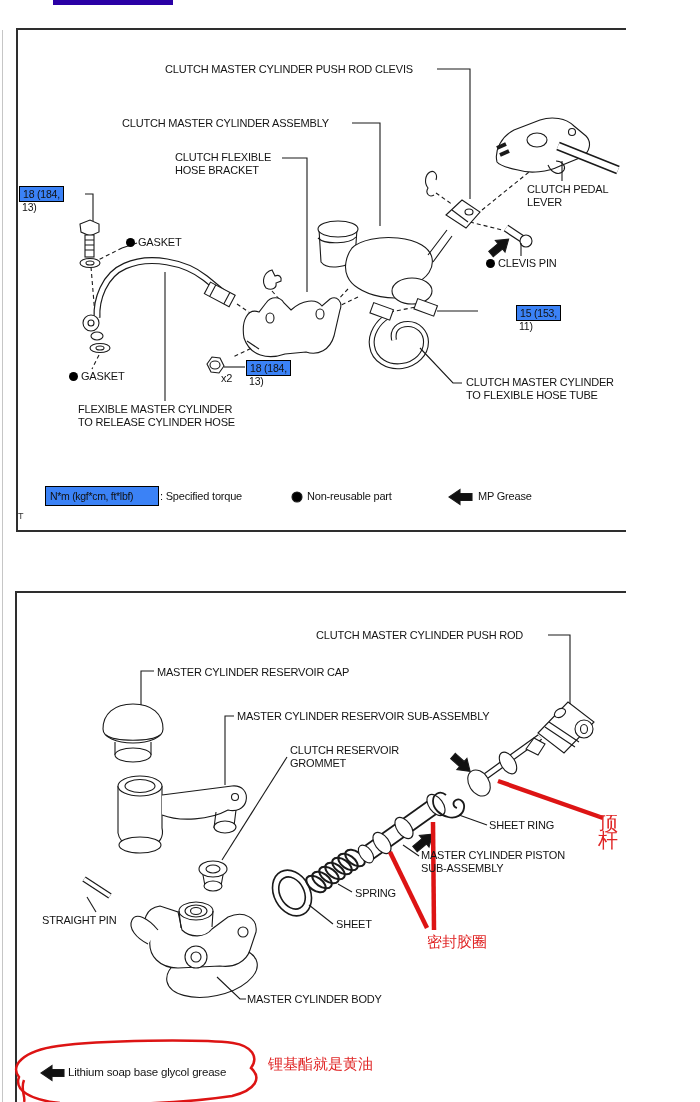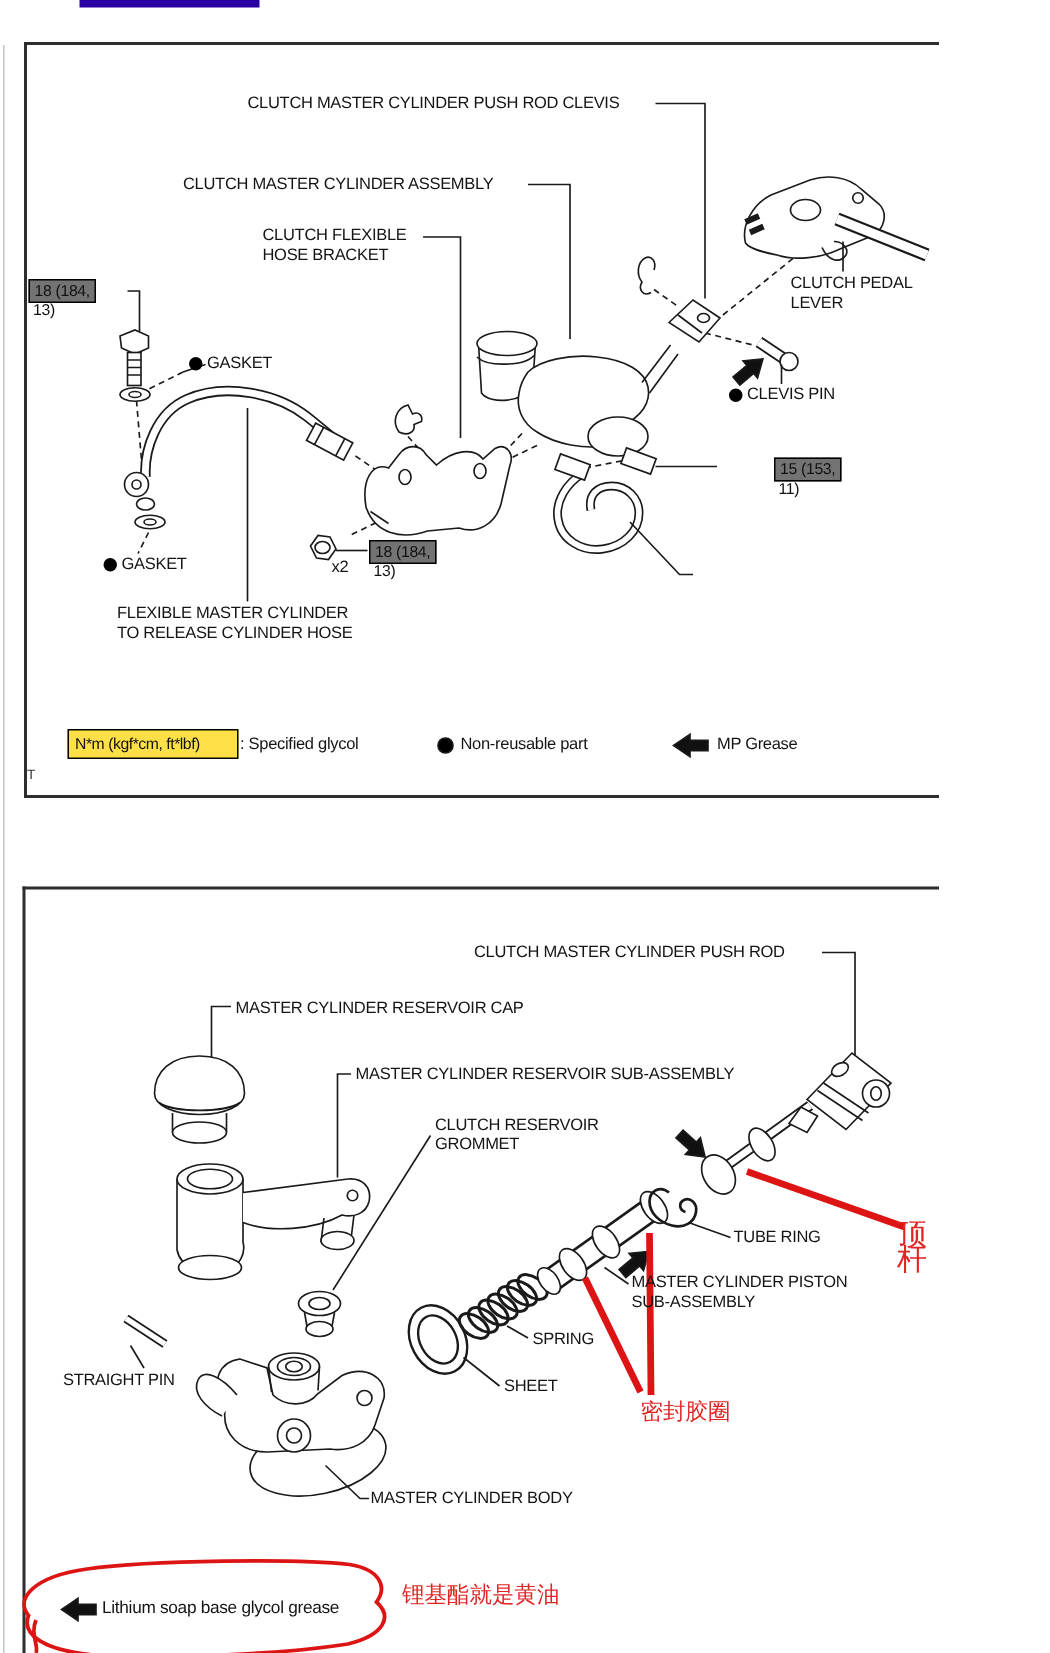--- a/index.html
+++ b/index.html
@@ -6,31 +6,31 @@
   #page{position:relative;width:626px;height:1102px;background:#fff;overflow:hidden;
         font-family:"Liberation Sans","DejaVu Sans",sans-serif;color:#111;}
   .lbl{position:absolute;font-size:11px;line-height:13px;letter-spacing:-0.2px;
        white-space:pre-line;color:#141414;}
   .blbl{position:absolute;display:flex;align-items:flex-start;font-size:11px;line-height:13px;
         letter-spacing:-0.2px;color:#141414;}
   .dot{width:9px;height:9px;border-radius:50%;background:#000;display:inline-block;
        margin:2px 3px 0 0;flex:0 0 auto;}
   .frame{position:absolute;border:2px solid #2e2e2e;background:transparent;}
   .tq{position:absolute;font-size:10.5px;line-height:12px;letter-spacing:-0.2px;}
-  .tq .tq-box{border:1px solid #000;padding:1px 3px 1px 3px;background:#737373;}
+  .tq .tq-box{border:1px solid #000;padding:1px 3px 1px 3px;background:#3b82f6;}
   .tq .tq-l2{padding:0 3px;margin-top:-1px;}
   .heading{position:absolute;font-size:19px;font-weight:bold;letter-spacing:0.5px;
            color:#2a00a5;border-bottom:3px solid #2a00a5;padding-bottom:1px;}
   .topbar{position:absolute;left:53px;top:0;width:120px;height:5px;background:#2a00a5;}
   .pageline{position:absolute;left:2px;top:30px;width:1px;height:1072px;background:#c6c6c6;}
   .red{color:#e02525;}
   .cn{position:absolute;font-size:15px;line-height:17px;font-family:"Liberation Sans","DejaVu Sans",sans-serif;}
   .grease-note{position:absolute;font-size:11.5px;letter-spacing:-0.2px;color:#141414;}
   .legendbox{position:absolute;border:1px solid #000;font-size:10.5px;letter-spacing:-0.3px;
-             display:flex;align-items:center;padding:0 4px;background:#fde047;}
+             display:flex;align-items:center;padding:0 4px;background:#3b82f6;}
   .tmark{position:absolute;font-size:9px;color:#333;}
   svg{position:absolute;left:0;top:0;}
 </style>
 </head>
 <body>
 
 <div id="page">
 
   <div class="topbar"></div>
   <div class="pageline"></div>
@@ -279,49 +279,51 @@
     <span>CLEVIS PIN</span>
   </div>
   <div class="blbl" style="left:69px;top:370px;">
     <span class="dot"></span>
     <span>GASKET</span>
   </div>
 
   <div class="lbl" style="left:221px;top:372px;">x2</div>
   <div class="lbl" style="left:78px;top:403px;">FLEXIBLE MASTER CYLINDER
 TO RELEASE CYLINDER HOSE</div>
+  <div class="lbl" style="left:466px;top:376px;">CLUTCH MASTER CYLINDER
+TO FLEXIBLE HOSE TUBE</div>
 
   <div class="tq" style="left:19px;top:186px;">
     <div class="tq-box">18 (184,</div>
     <div class="tq-l2">13)</div>
   </div>
   <div class="tq" style="left:246px;top:360px;">
     <div class="tq-box">18 (184,</div>
     <div class="tq-l2">13)</div>
   </div>
   <div class="tq" style="left:480px;top:305px;margin-left:36px;">
     <div class="tq-box">15 (153,</div>
     <div class="tq-l2">11)</div>
   </div>
 
   <div class="legendbox" style="left:45px;top:486px;width:104px;height:18px;">
     <span>N*m (kgf*cm, ft*lbf)</span>
   </div>
-  <div class="lbl" style="left:160px;top:490px;">: Specified glycol</div>
+  <div class="lbl" style="left:160px;top:490px;">: Specified torque</div>
   <div class="lbl" style="left:307px;top:490px;">Non-reusable part</div>
   <div class="lbl" style="left:478px;top:490px;">MP Grease</div>
   <div class="tmark" style="left:18px;top:511px;">T</div>
 
 
   <div class="lbl" style="left:316px;top:629px;">CLUTCH MASTER CYLINDER PUSH ROD</div>
   <div class="lbl" style="left:157px;top:666px;">MASTER CYLINDER RESERVOIR CAP</div>
   <div class="lbl" style="left:237px;top:710px;">MASTER CYLINDER RESERVOIR SUB-ASSEMBLY</div>
   <div class="lbl" style="left:290px;top:744px;">CLUTCH RESERVOIR
 GROMMET</div>
-  <div class="lbl" style="left:489px;top:819px;">TUBE RING</div>
+  <div class="lbl" style="left:489px;top:819px;">SHEET RING</div>
   <div class="lbl" style="left:421px;top:849px;">MASTER CYLINDER PISTON
 SUB-ASSEMBLY</div>
   <div class="lbl" style="left:355px;top:887px;">SPRING</div>
   <div class="lbl" style="left:336px;top:918px;">SHEET</div>
   <div class="lbl" style="left:42px;top:914px;">STRAIGHT PIN</div>
   <div class="lbl" style="left:247px;top:993px;">MASTER CYLINDER BODY</div>
   <div class="grease-note" style="left:68px;top:1066px;">Lithium soap base glycol grease</div>
 
   <div class="cn red" style="left:598px;top:816px;font-size:20px;font-family:Liberation Mono, monospace;">顶杆</div>
   <div class="cn red" style="left:427px;top:933px;">密封胶圈</div>

